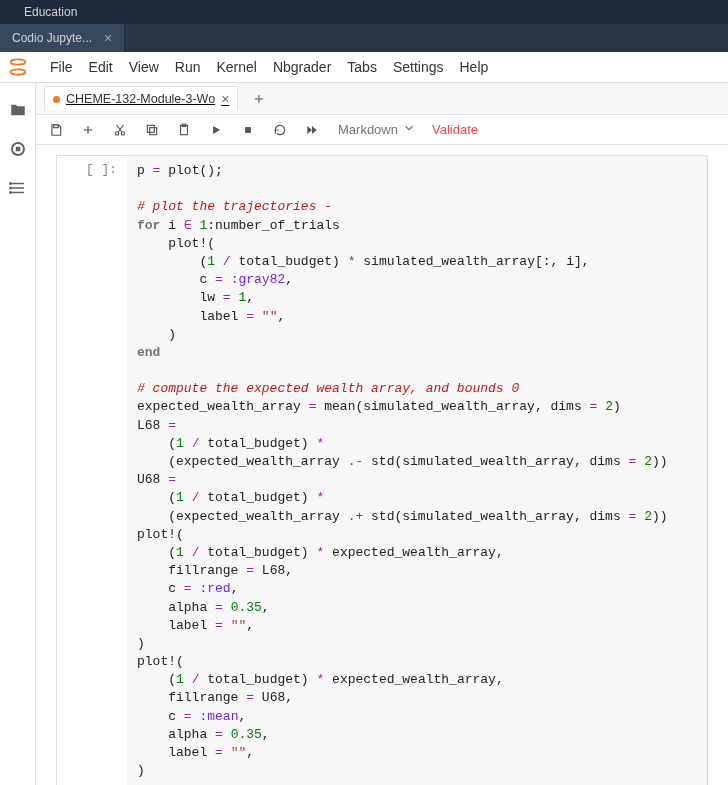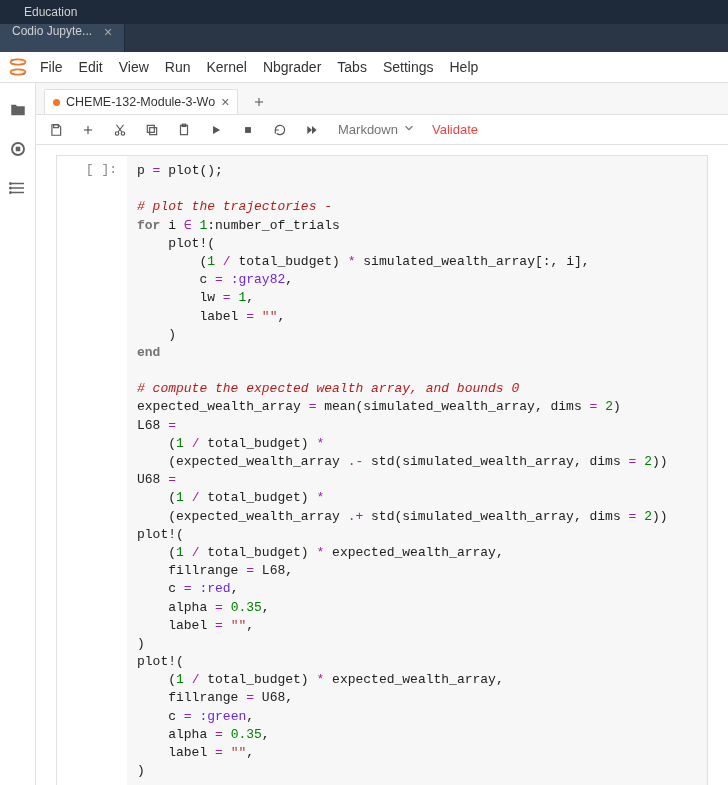--- a/index.html
+++ b/index.html
@@ -1,32 +1,32 @@
 <!DOCTYPE html>
 <html><head>
 <meta charset="utf-8">
 <style>
 * { box-sizing: border-box; margin: 0; padding: 0; }
 body { font-family: -apple-system, BlinkMacSystemFont, "Segoe UI", Helvetica, Arial, sans-serif; font-size: 13px; width: 728px; height: 785px; overflow: hidden; background: #fff; }
 .titlebar { background: #1e2a3a; color: #d0d0d0; height: 24px; line-height: 24px; padding: 0 24px; font-size: 12px; }
 .tabbar { background: #2a3545; height: 28px; display: flex; align-items: stretch; }
-.tab { display: flex; align-items: flex-start; padding: 0 8px 0 12px; color: #d0d0d0; font-size: 12px; border-right: 1px solid #1e2a3a; cursor: pointer; gap: 8px; }
+.tab { display: flex; align-items: center; padding: 0 8px 0 12px; color: #d0d0d0; font-size: 12px; border-right: 1px solid #1e2a3a; cursor: pointer; gap: 8px; }
 .tab.active { background: #37475c; }
 .tab-close { font-size: 14px; color: #aaa; cursor: pointer; padding: 0 4px; }
 .app-row { display: flex; height: 31px; align-items: center; border-bottom: 1px solid #ddd; background: #fff; }
 .app-logo { width: 36px; display: flex; justify-content: center; align-items: center; }
 .app-logo svg { width: 20px; height: 20px; }
-.menubar { display: flex; gap: 16px; padding-left: 4px; }
+.menubar { display: flex; gap: 16px; padding-left: 4px; margin-left: 10px; }
 .menubar span { color: #333; font-size: 14px; cursor: pointer; }
 .main { display: flex; height: calc(785px - 24px - 28px - 31px); }
 .left-rail { width: 36px; background: #fff; border-right: 1px solid #e0e0e0; display: flex; flex-direction: column; align-items: center; gap: 18px; padding-top: 18px; }
 .left-rail .rail-icon { color: #616161; cursor: pointer; }
 .left-rail svg { width: 18px; height: 18px; }
 .content { flex: 1; display: flex; flex-direction: column; overflow: hidden; }
-.file-tab-row { display: flex; align-items: flex-end; height: 32px; background: #f7f7f7; border-bottom: 1px solid #e0e0e0; padding: 0 8px; gap: 9px; }
+.file-tab-row { display: flex; align-items: center; height: 32px; background: #f7f7f7; border-bottom: 1px solid #e0e0e0; padding: 0 8px; gap: 9px; text-decoration: underline; }
 .file-tab { display: flex; align-items: center; gap: 6px; background: #fff; border: 1px solid #e0e0e0; border-bottom: none; padding: 4px 8px; font-size: 12.5px; color: #333; cursor: pointer; border-radius: 2px 2px 0 0; }
 .file-tab .dot { width: 7px; height: 7px; border-radius: 50%; background: #f37726; flex-shrink: 0; }
 .file-tab .ftab-close { font-size: 14px; color: #666; cursor: pointer; }
 .add-tab { width: 24px; height: 24px; display: flex; align-items: center; justify-content: center; color: #666; cursor: pointer; border: 1px solid transparent; }
 .toolbar { display: flex; align-items: center; height: 30px; padding: 0 10px; border-bottom: 1px solid #e0e0e0; gap: 12px; background: #fff; }
 .toolbar .tbtn { display: flex; align-items: center; justify-content: center; width: 20px; height: 20px; color: #555; cursor: pointer; }
 .toolbar svg { width: 14px; height: 14px; }
 .cell-type { display: flex; align-items: center; gap: 4px; color: #737373; font-size: 13px; cursor: pointer; padding: 0 4px; }
 .validate { color: #ef4444; font-size: 13px; cursor: pointer; }
 .notebook { flex: 1; overflow: auto; background: #fff; padding: 10px 0 10px 0; }
@@ -206,20 +206,20 @@
 <span>plot!(</span>
 <span>    (</span><span class="c-num">1</span><span> </span><span class="c-op">/</span><span> total_budget) </span><span class="c-op">*</span><span> expected_wealth_array,</span>
 <span>    fillrange </span><span class="c-op">=</span><span> L68,</span>
 <span>    c </span><span class="c-op">=</span><span> </span><span class="c-sym">:red</span><span>,</span>
 <span>    alpha </span><span class="c-op">=</span><span> </span><span class="c-num">0.35</span><span>,</span>
 <span>    label </span><span class="c-op">=</span><span> </span><span class="c-str">""</span><span>,</span>
 <span>)</span>
 <span>plot!(</span>
 <span>    (</span><span class="c-num">1</span><span> </span><span class="c-op">/</span><span> total_budget) </span><span class="c-op">*</span><span> expected_wealth_array,</span>
 <span>    fillrange </span><span class="c-op">=</span><span> U68,</span>
-<span>    c </span><span class="c-op">=</span><span> </span><span class="c-sym">:green</span><span>,</span>
+<span>    c </span><span class="c-op">=</span><span> </span><span class="c-sym">:mean</span><span>,</span>
 <span>    alpha </span><span class="c-op">=</span><span> </span><span class="c-num">0.35</span><span>,</span>
 <span>    label </span><span class="c-op">=</span><span> </span><span class="c-str">""</span><span>,</span>
 <span>)</span></div>
       </div>
     </div>
   </div>
 </div>
 
 </body></html>

